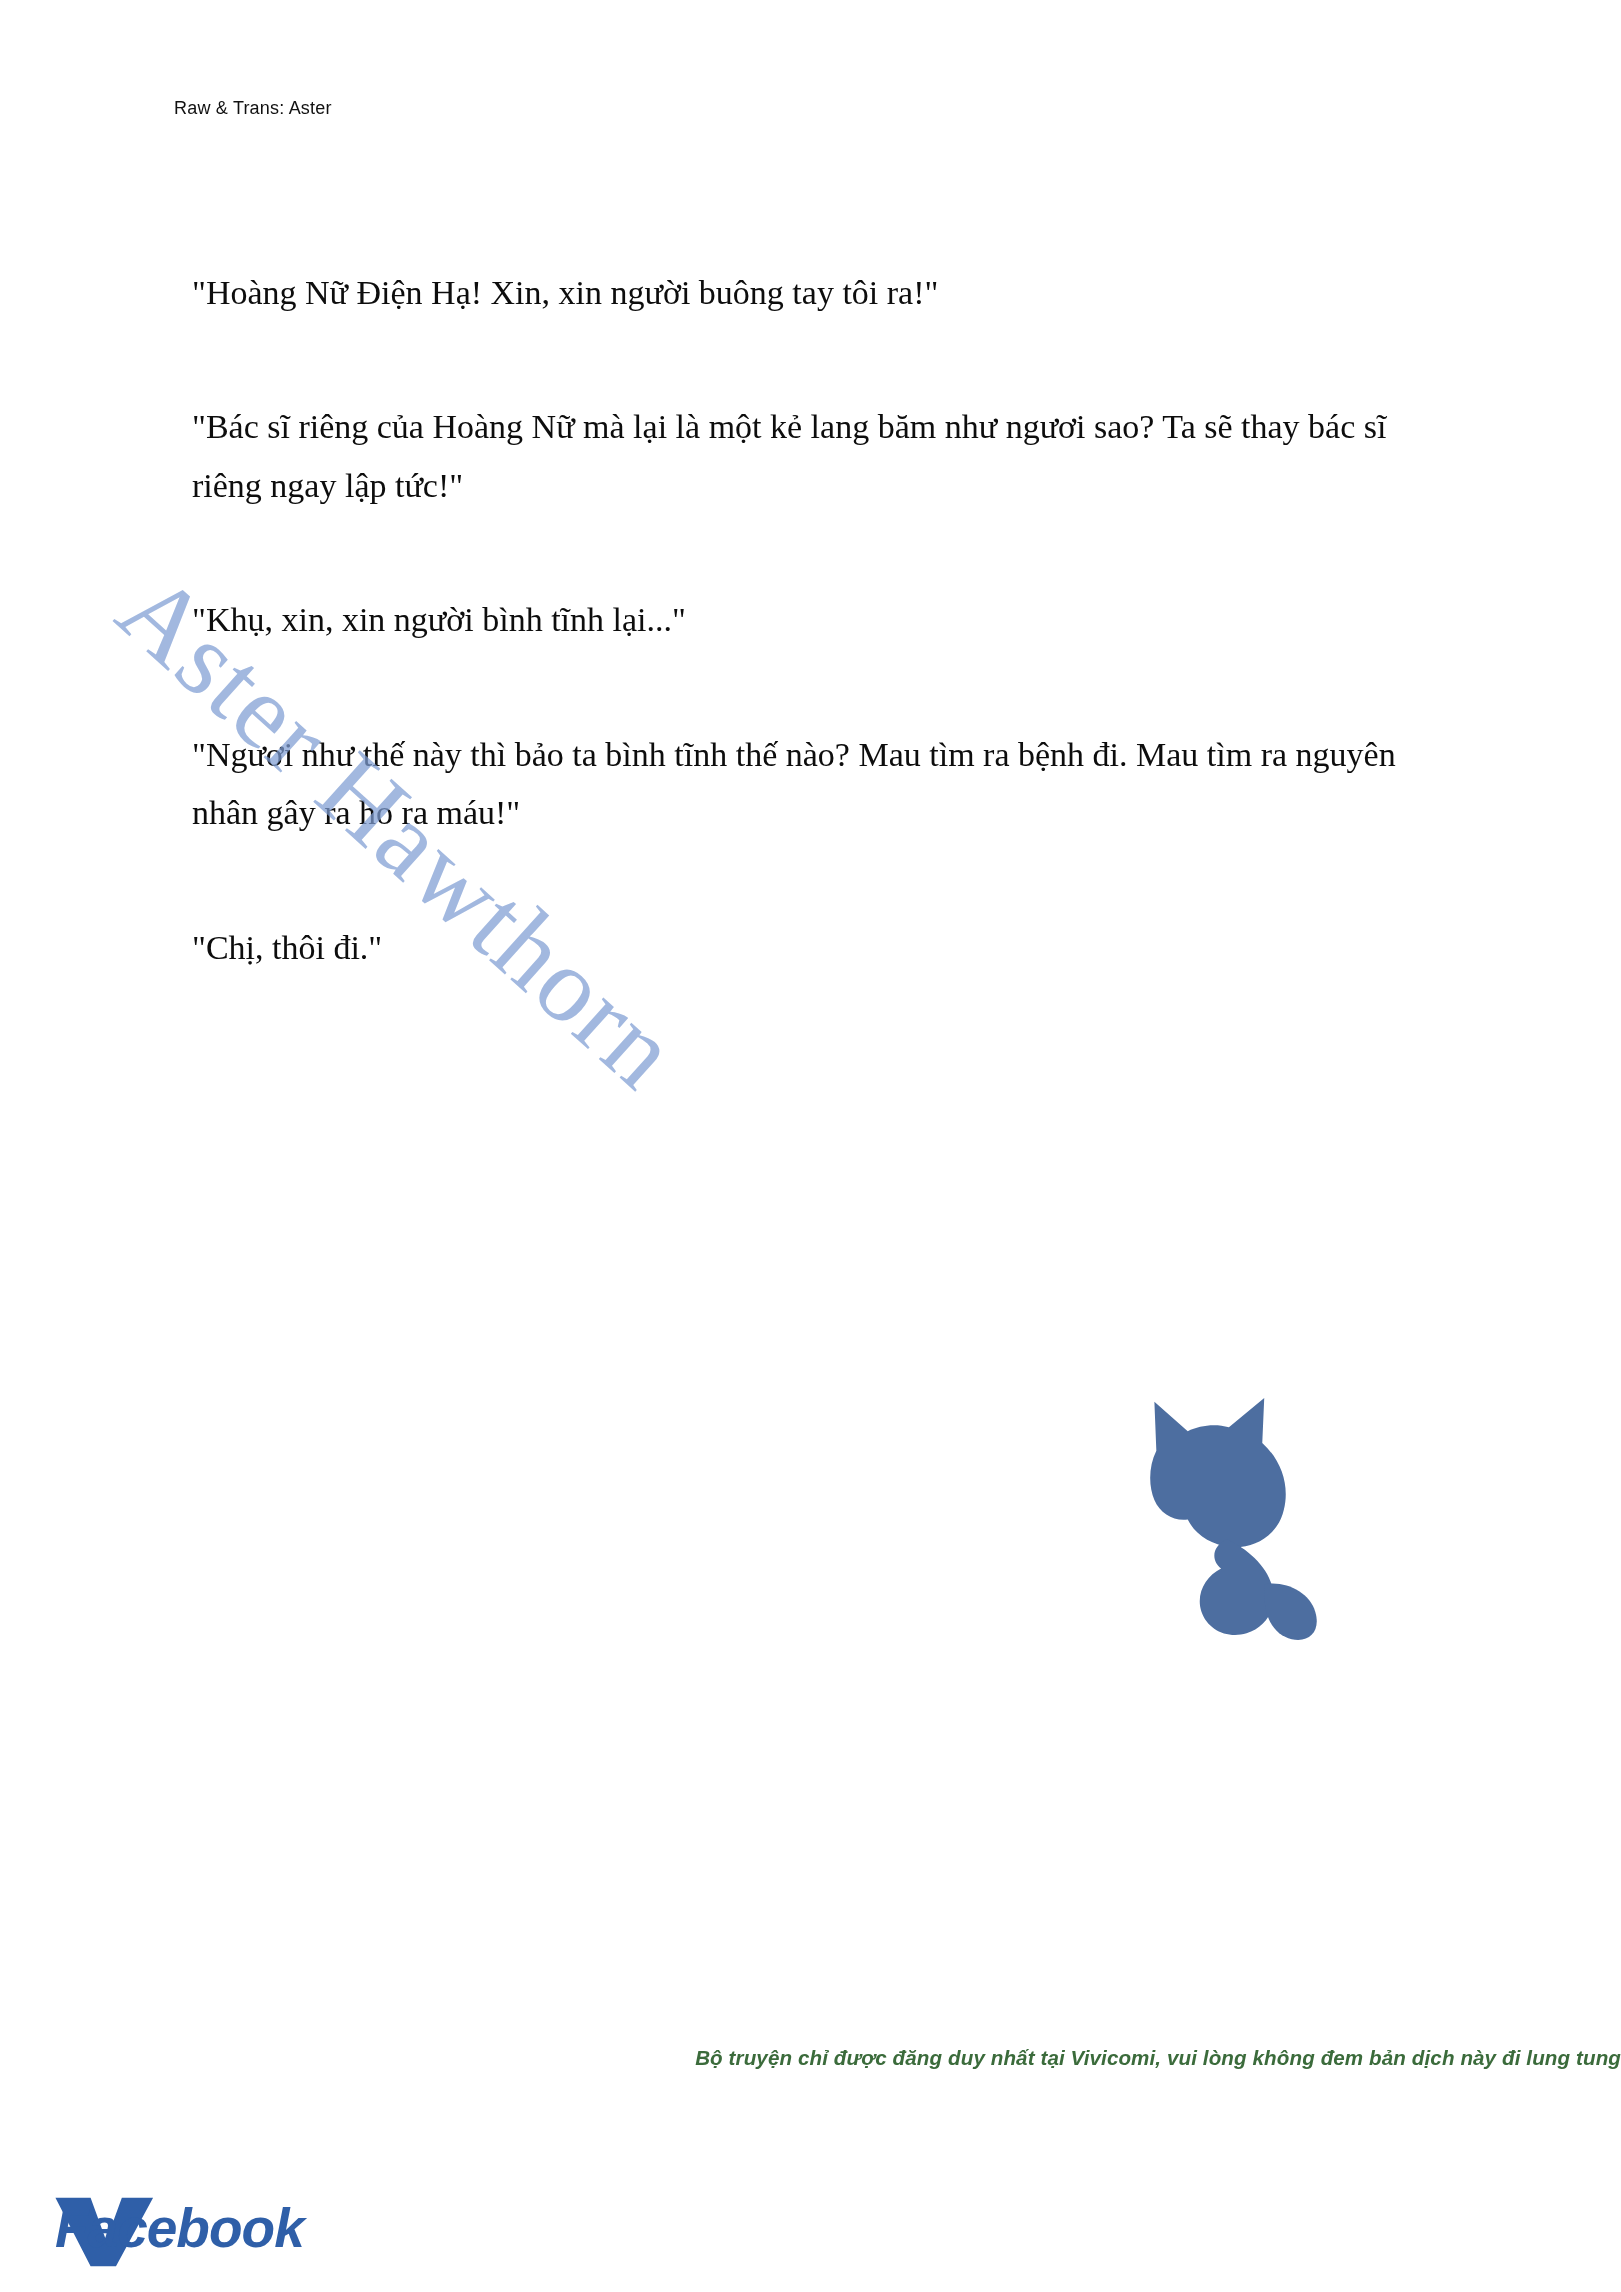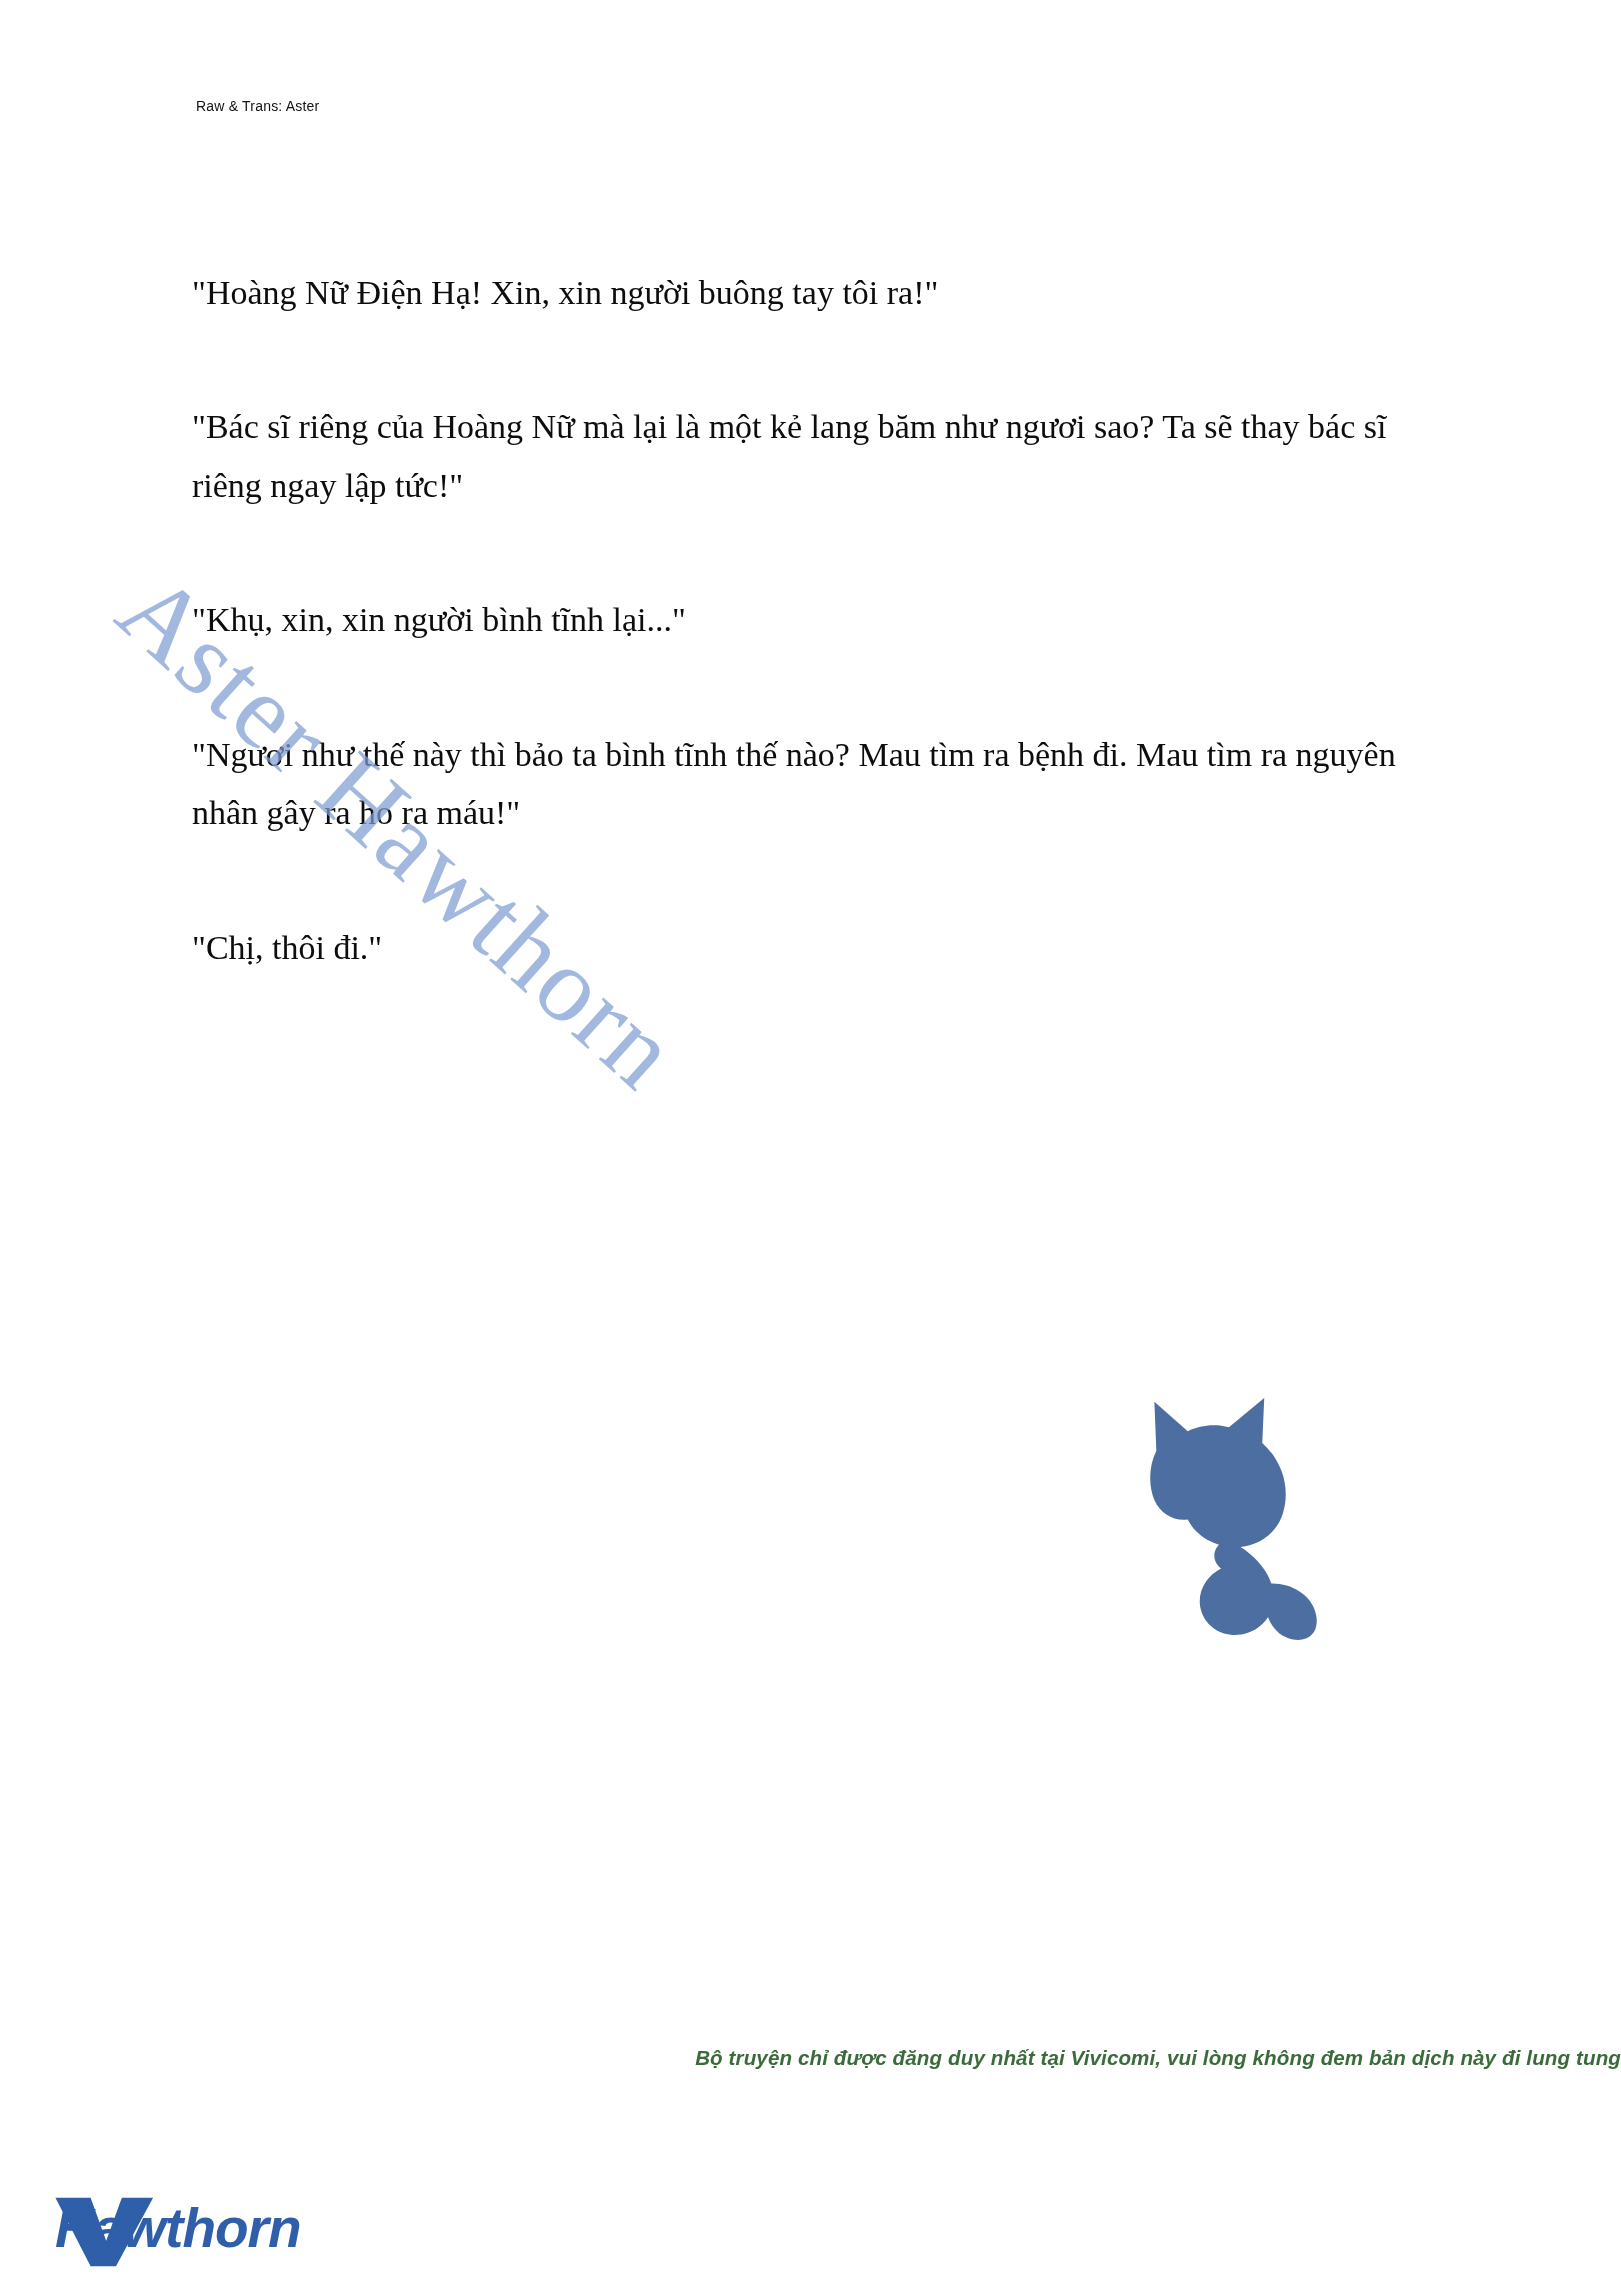--- a/index.html
+++ b/index.html
@@ -14,24 +14,24 @@
     overflow: hidden;
     font-family: "Liberation Serif", serif;
   }
   .page {
     position: absolute;
     inset: 0;
     background: #ffffff;
   }
   .header-credit {
     position: absolute;
-    left: 196px;
+    left: 174px;
     top: 98px;
     font-family: "Liberation Sans", sans-serif;
-    font-size: 14px;
+    font-size: 18px;
     color: #111111;
     letter-spacing: 0.2px;
   }
   .body-text {
     position: absolute;
     left: 192px;
     top: 186px;
     width: 1240px;
     font-family: "Liberation Serif", serif;
     font-size: 34px;
@@ -144,16 +144,16 @@
 
   <div class="footer-note">
     <div>Bộ truyện chỉ được đăng duy nhất tại Vivicomi, vui lòng không đem bản dịch này đi lung tung</div>
   </div>
 
   <div class="logo">
     <svg viewBox="0 0 260 86" width="255" height="84" aria-hidden="true">
       <path d="M4 10 L40 10 L56 54 L72 10 L104 10 L66 80 L40 80 Z" fill="#2f5fa8"></path>
     </svg>
   </div>
-  <div class="logo-text">Hawthorn</div>
+  <div class="logo-text">Facebook</div>
 
 </div>
 
 
 </body></html>

